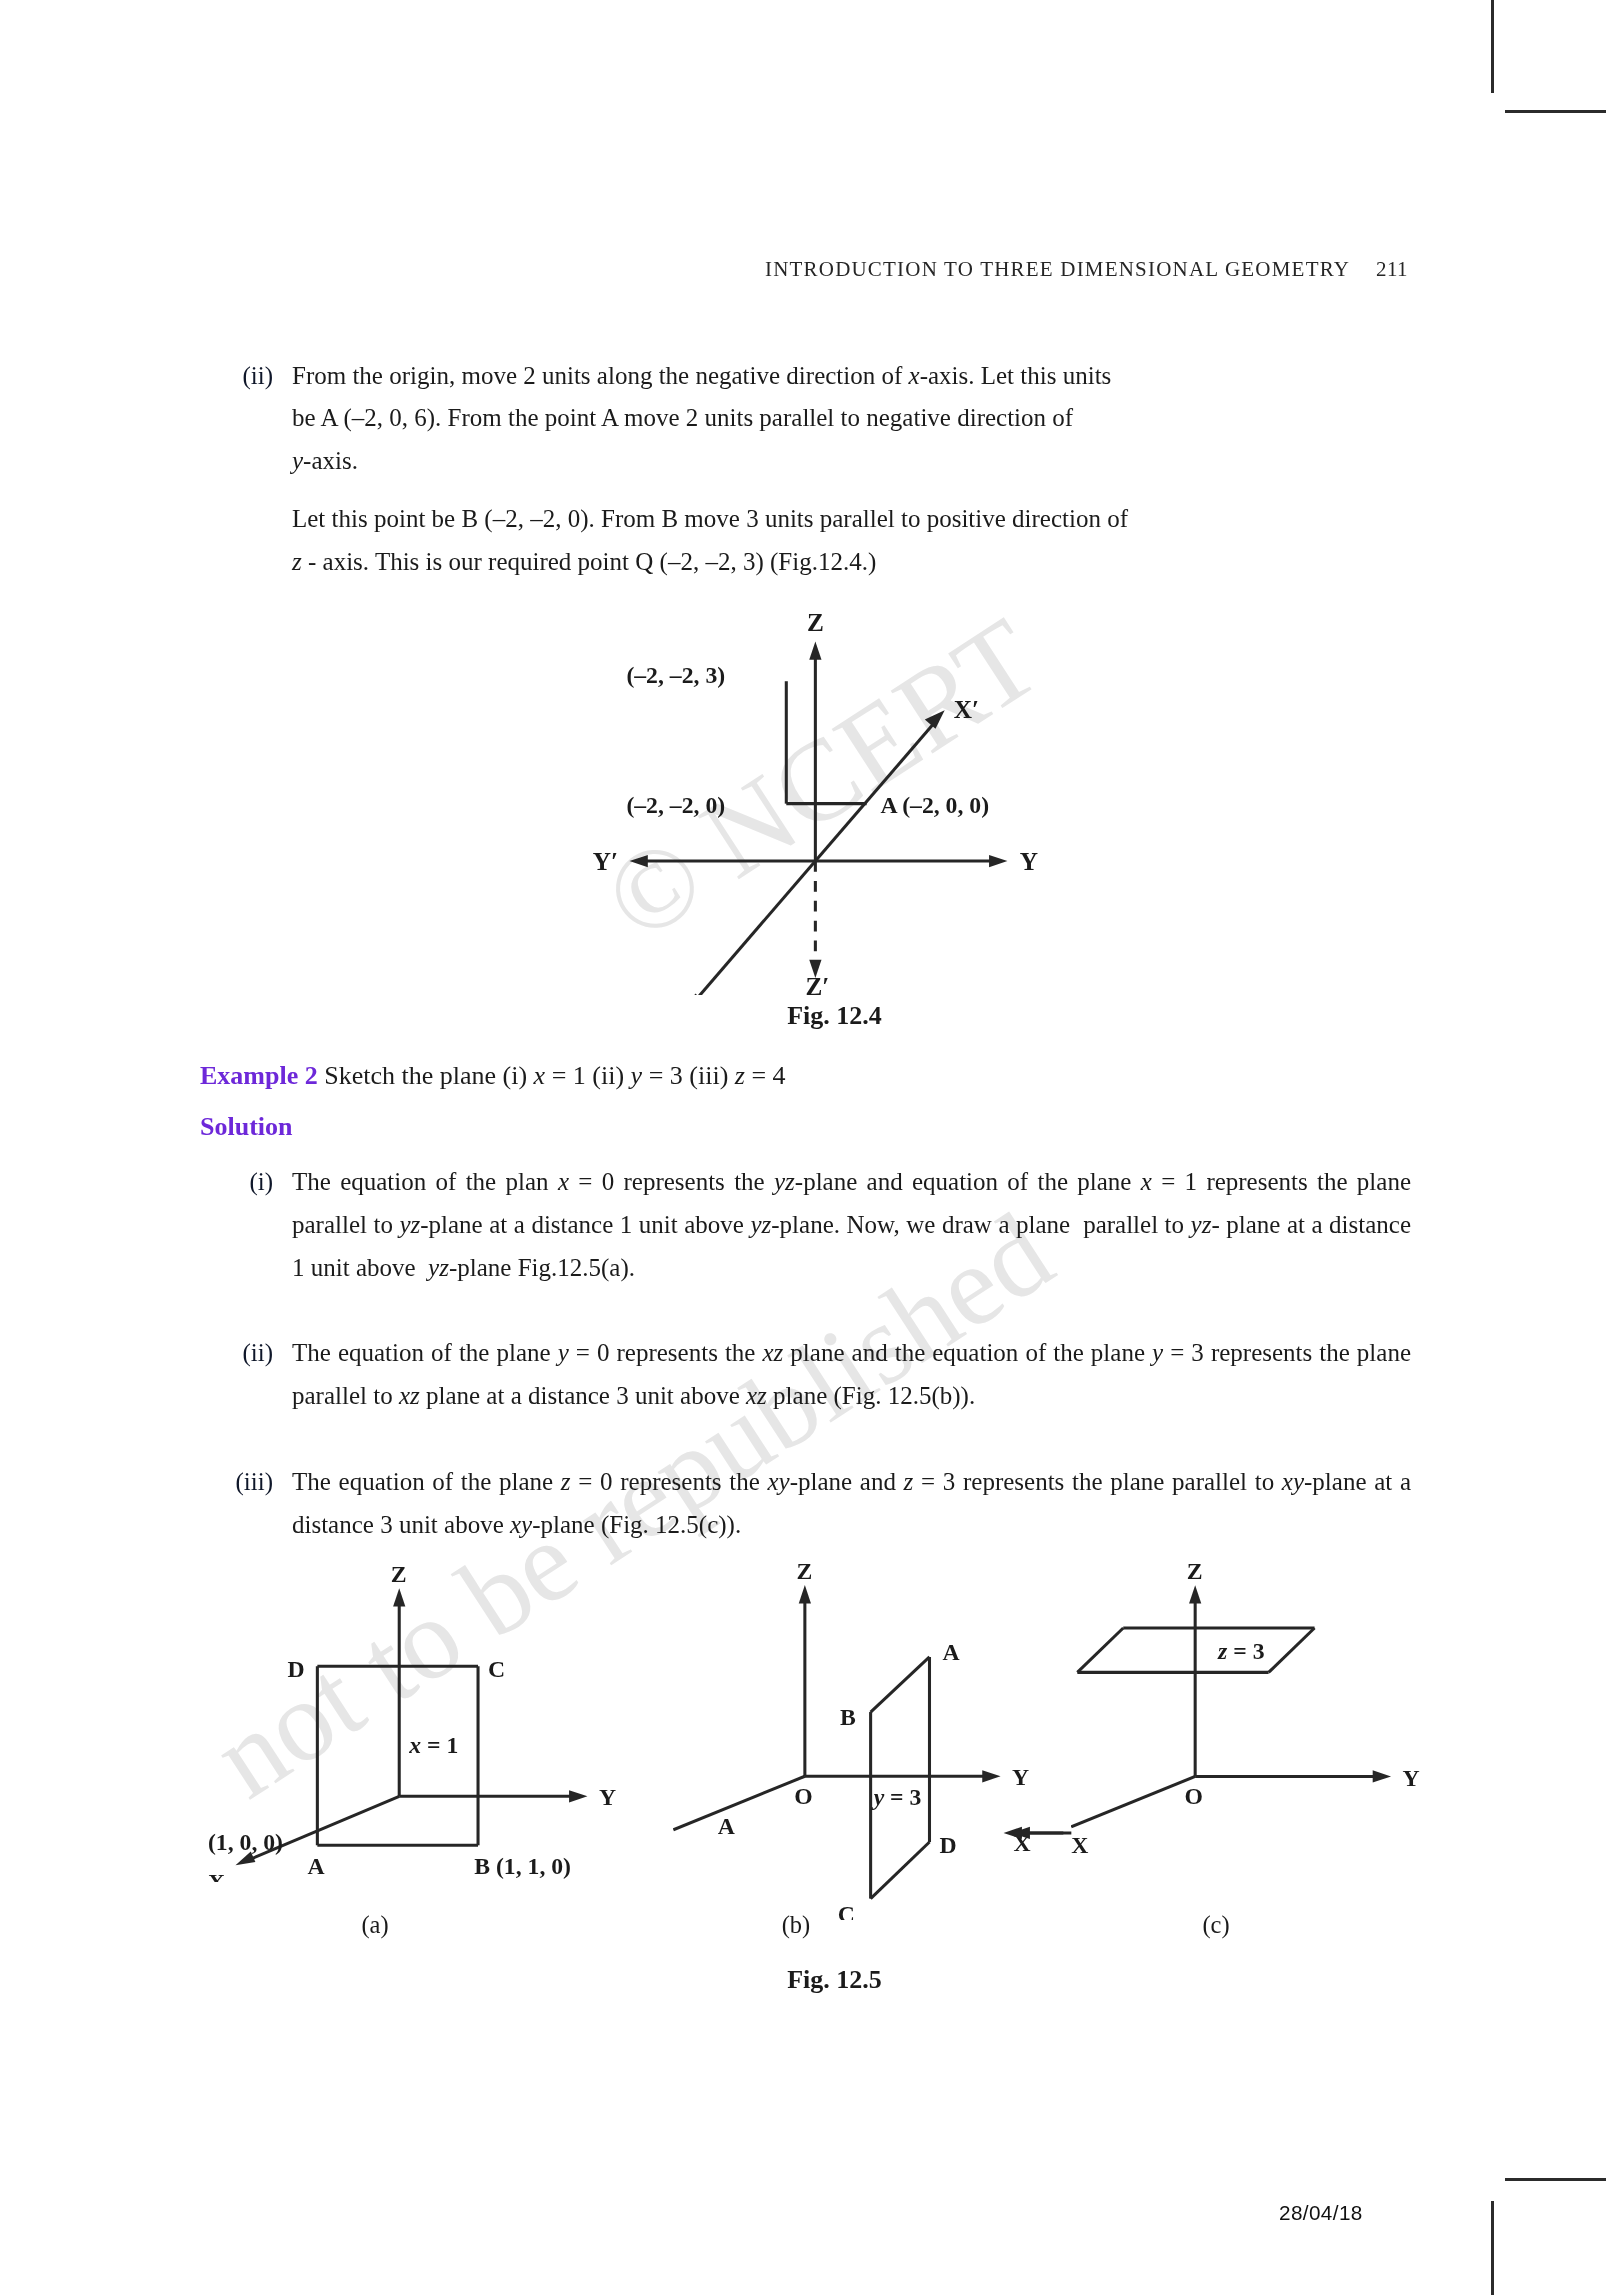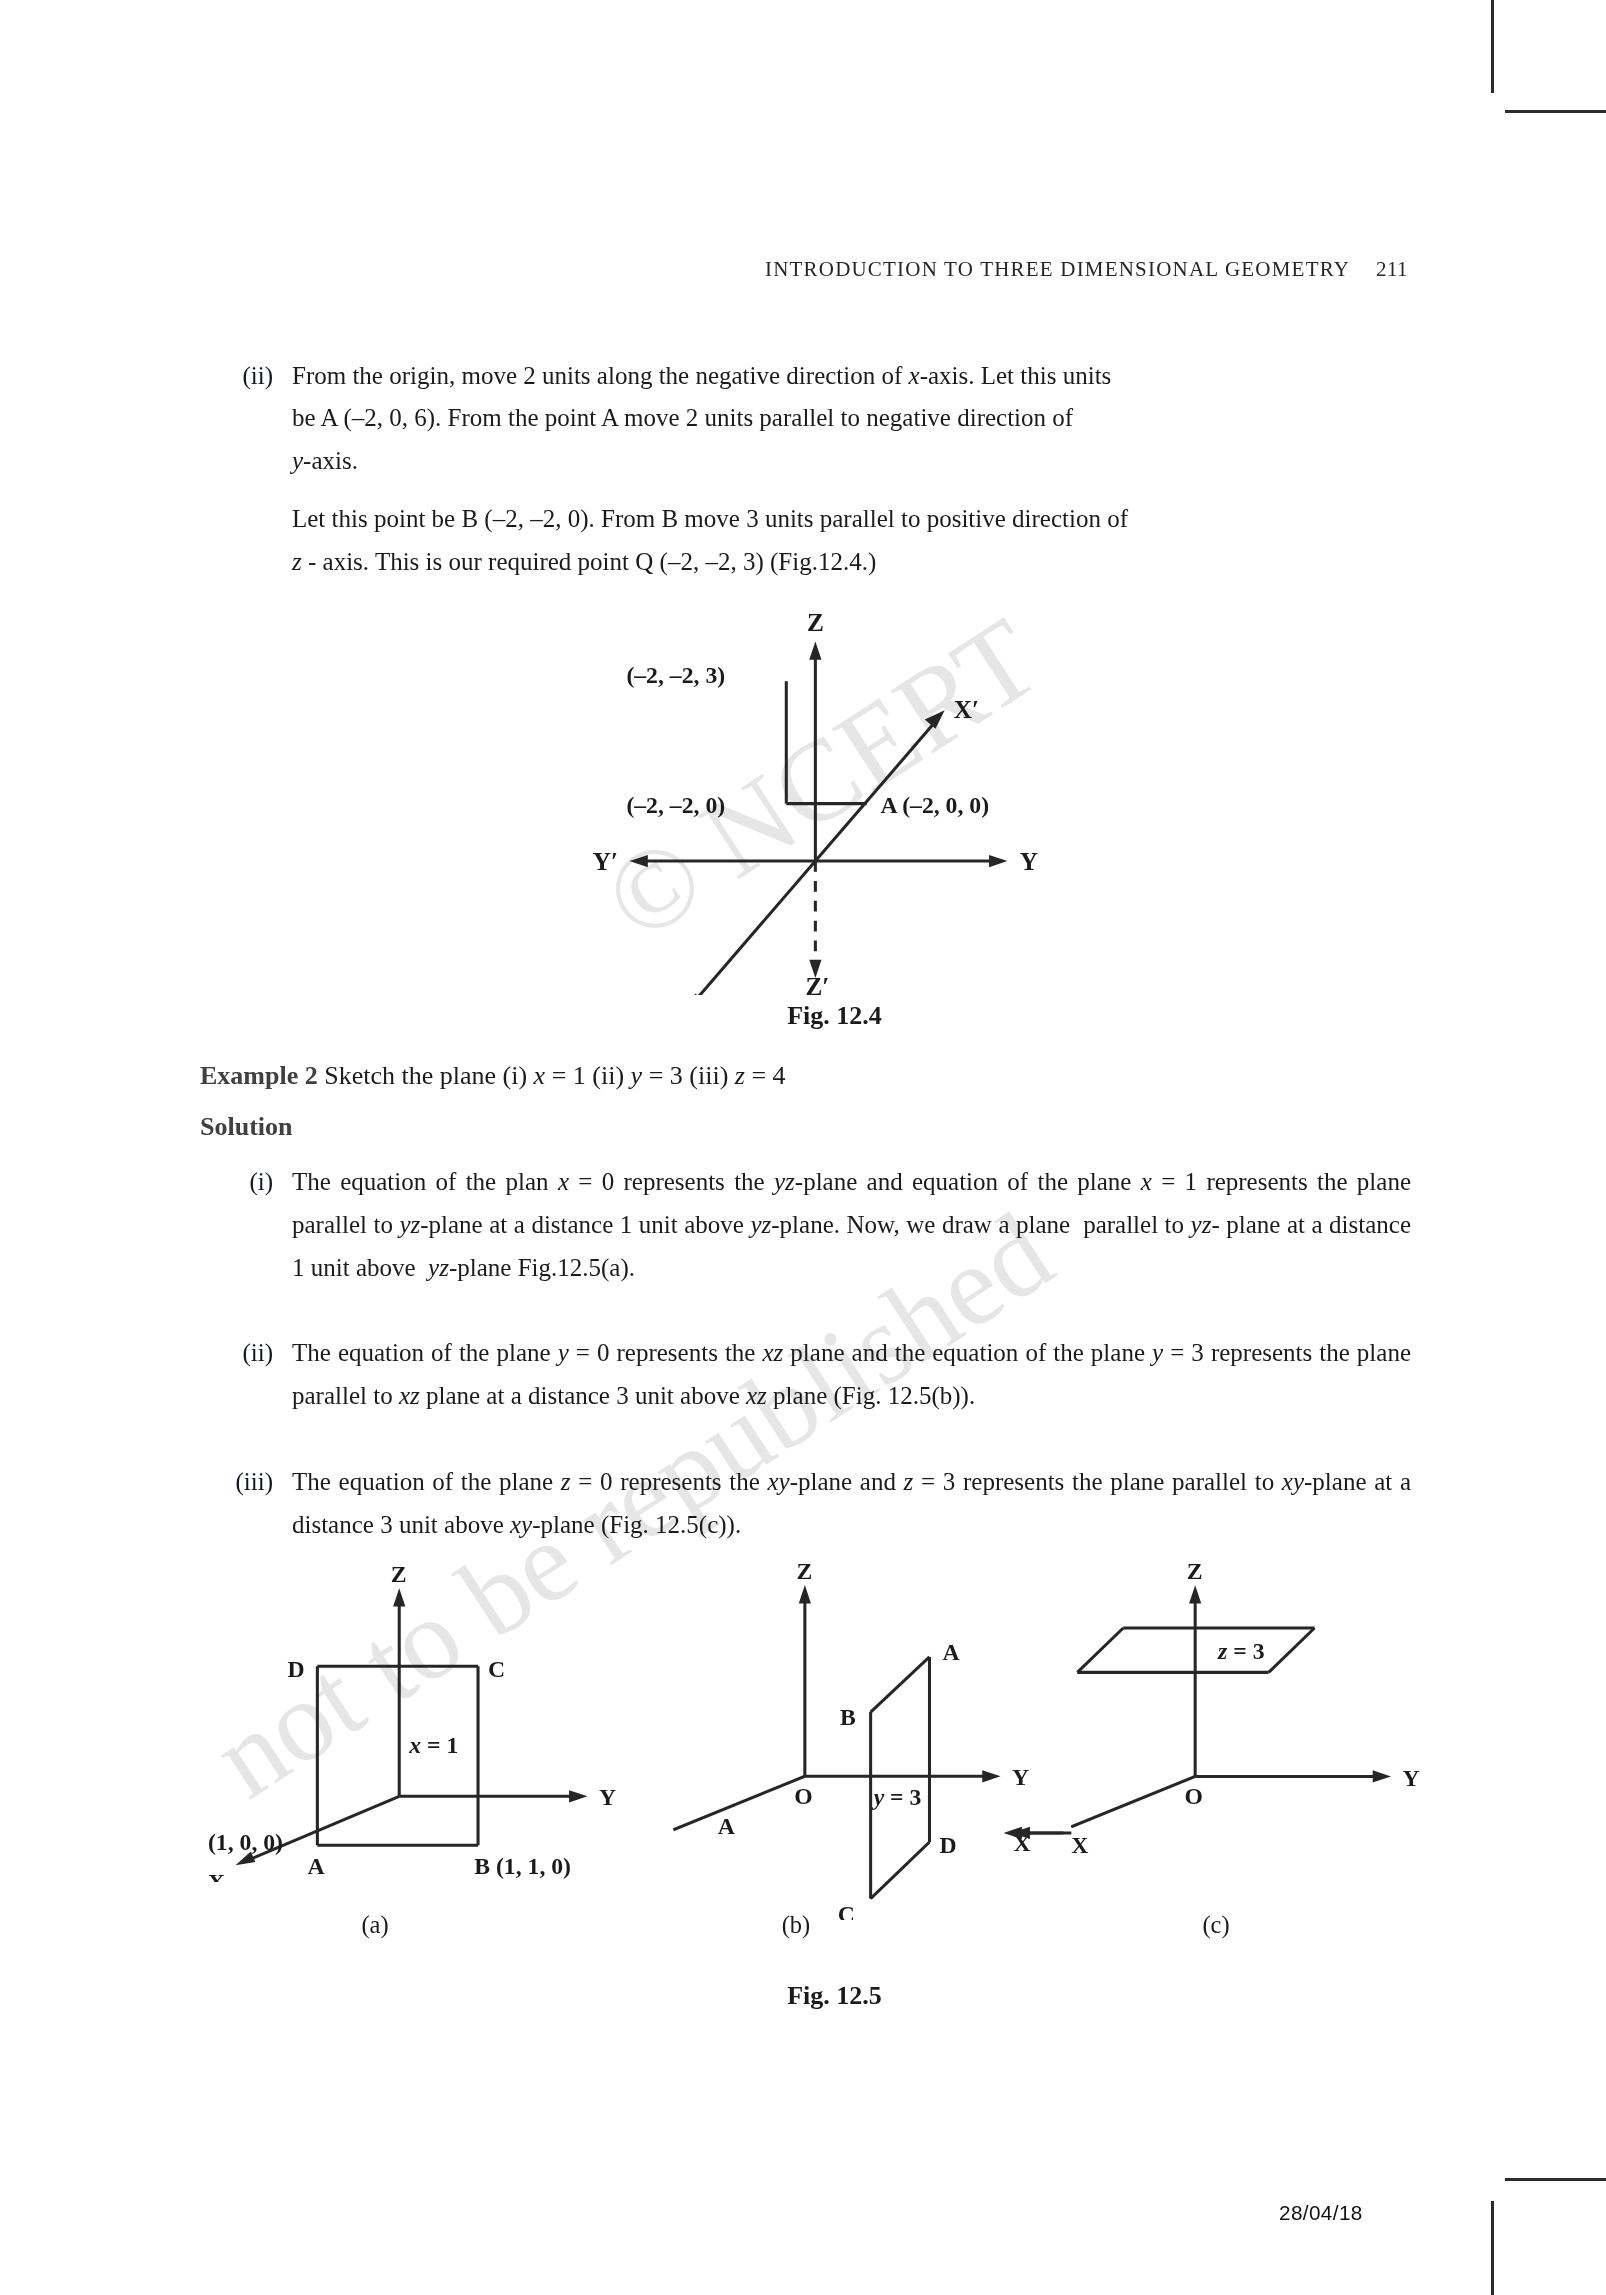--- a/index.html
+++ b/index.html
@@ -93,21 +93,21 @@
     position: absolute;
     font-size: 25px;
     line-height: 43px;
     text-align: right;
     color: #0f172a;
   }
   i, .it { font-style: italic; }
 
   
   .cyan {
-    color: #404040;
+    color: #6d28d9;
     font-weight: bold;
   }
   .headline {
     position: absolute;
     font-size: 26px;
     line-height: 38px;
   }
 
   
   .figcap {
@@ -313,19 +313,19 @@
 
     <svg class="figsvg" style="left:987px; top:1813px;" width="92" height="46" viewBox="0 0 120 60">
       <line class="fx-line" x1="110" y1="26" x2="48" y2="26" stroke-width="4"></line>
       <polygon points="32,26 56,18 56,34" fill="#262626"></polygon>
     </svg>
 
     <div class="subcap" style="left:314px; top:1911px; width:122px;">(a)</div>
     <div class="subcap" style="left:735px; top:1911px; width:122px;">(b)</div>
     <div class="subcap" style="left:1155px; top:1911px; width:122px;">(c)</div>
 
-    <div class="figcap" style="left:582px; top:1965px; width:505px;margin-top:16px;">Fig.  12.5</div>
+    <div class="figcap" style="left:582px; top:1965px; width:505px;">Fig.  12.5</div>
 
     <div id="footer-date">28/04/18</div>
 
   </div>
 </div>
 
 
 </body></html>

